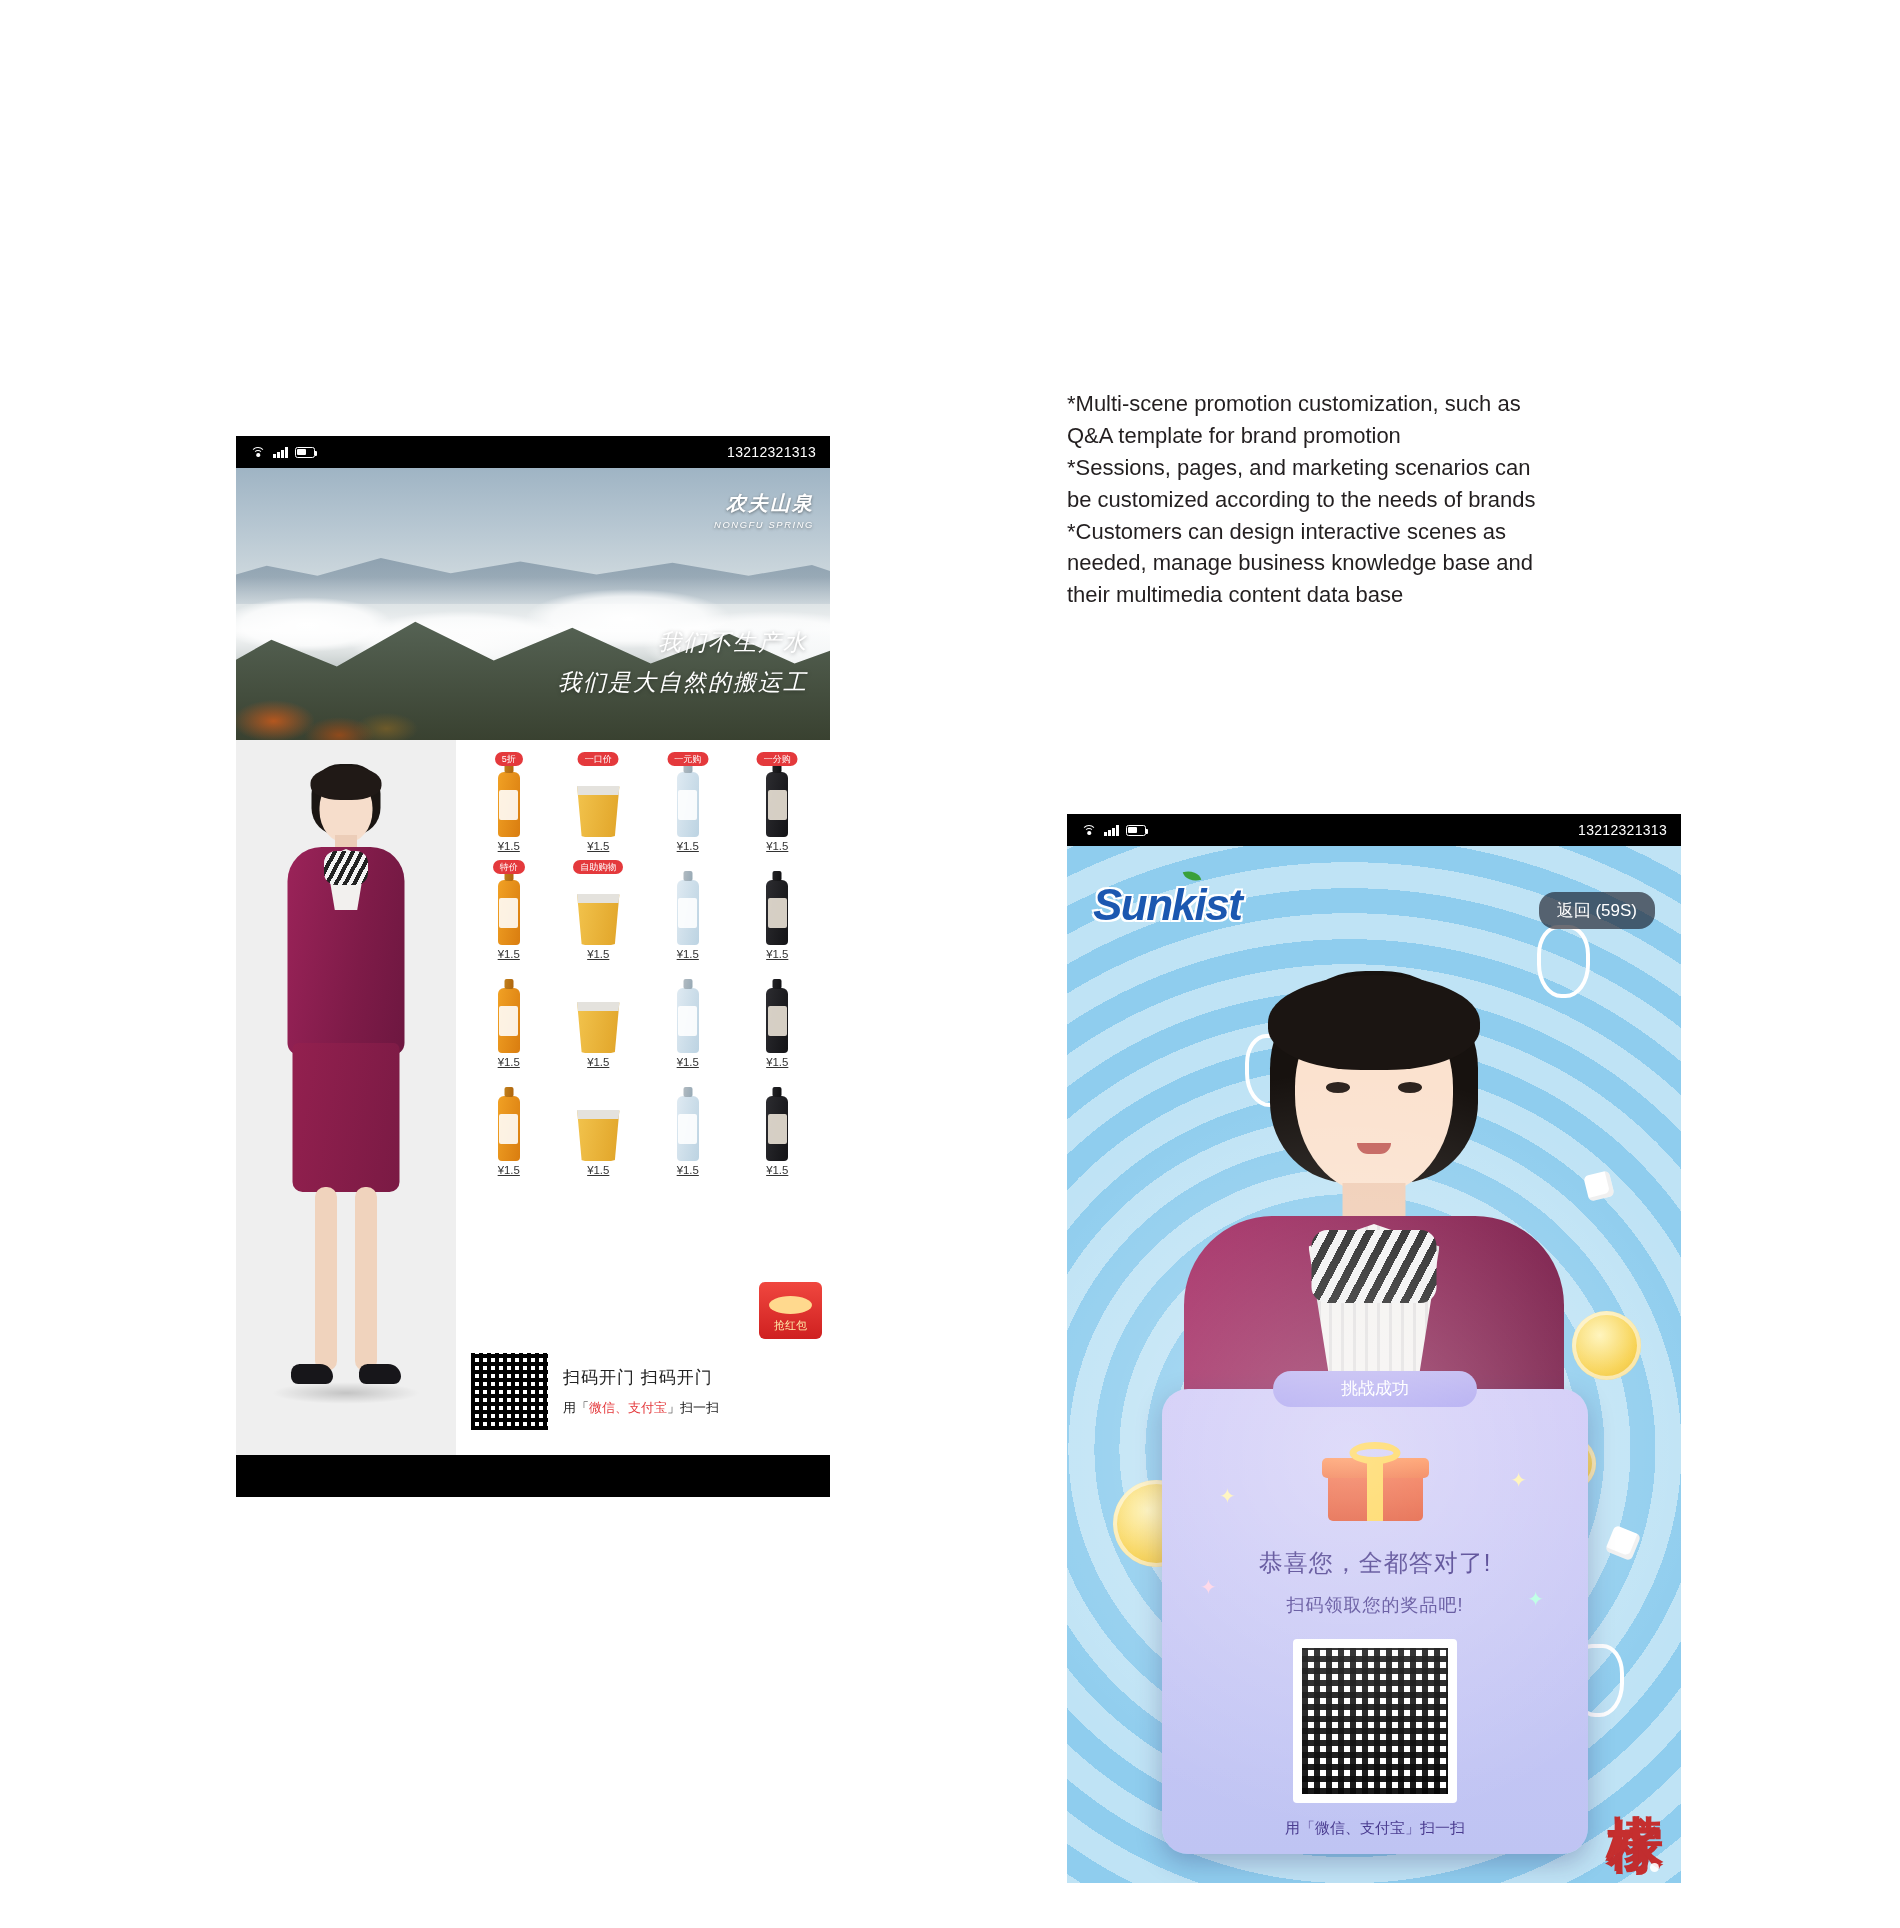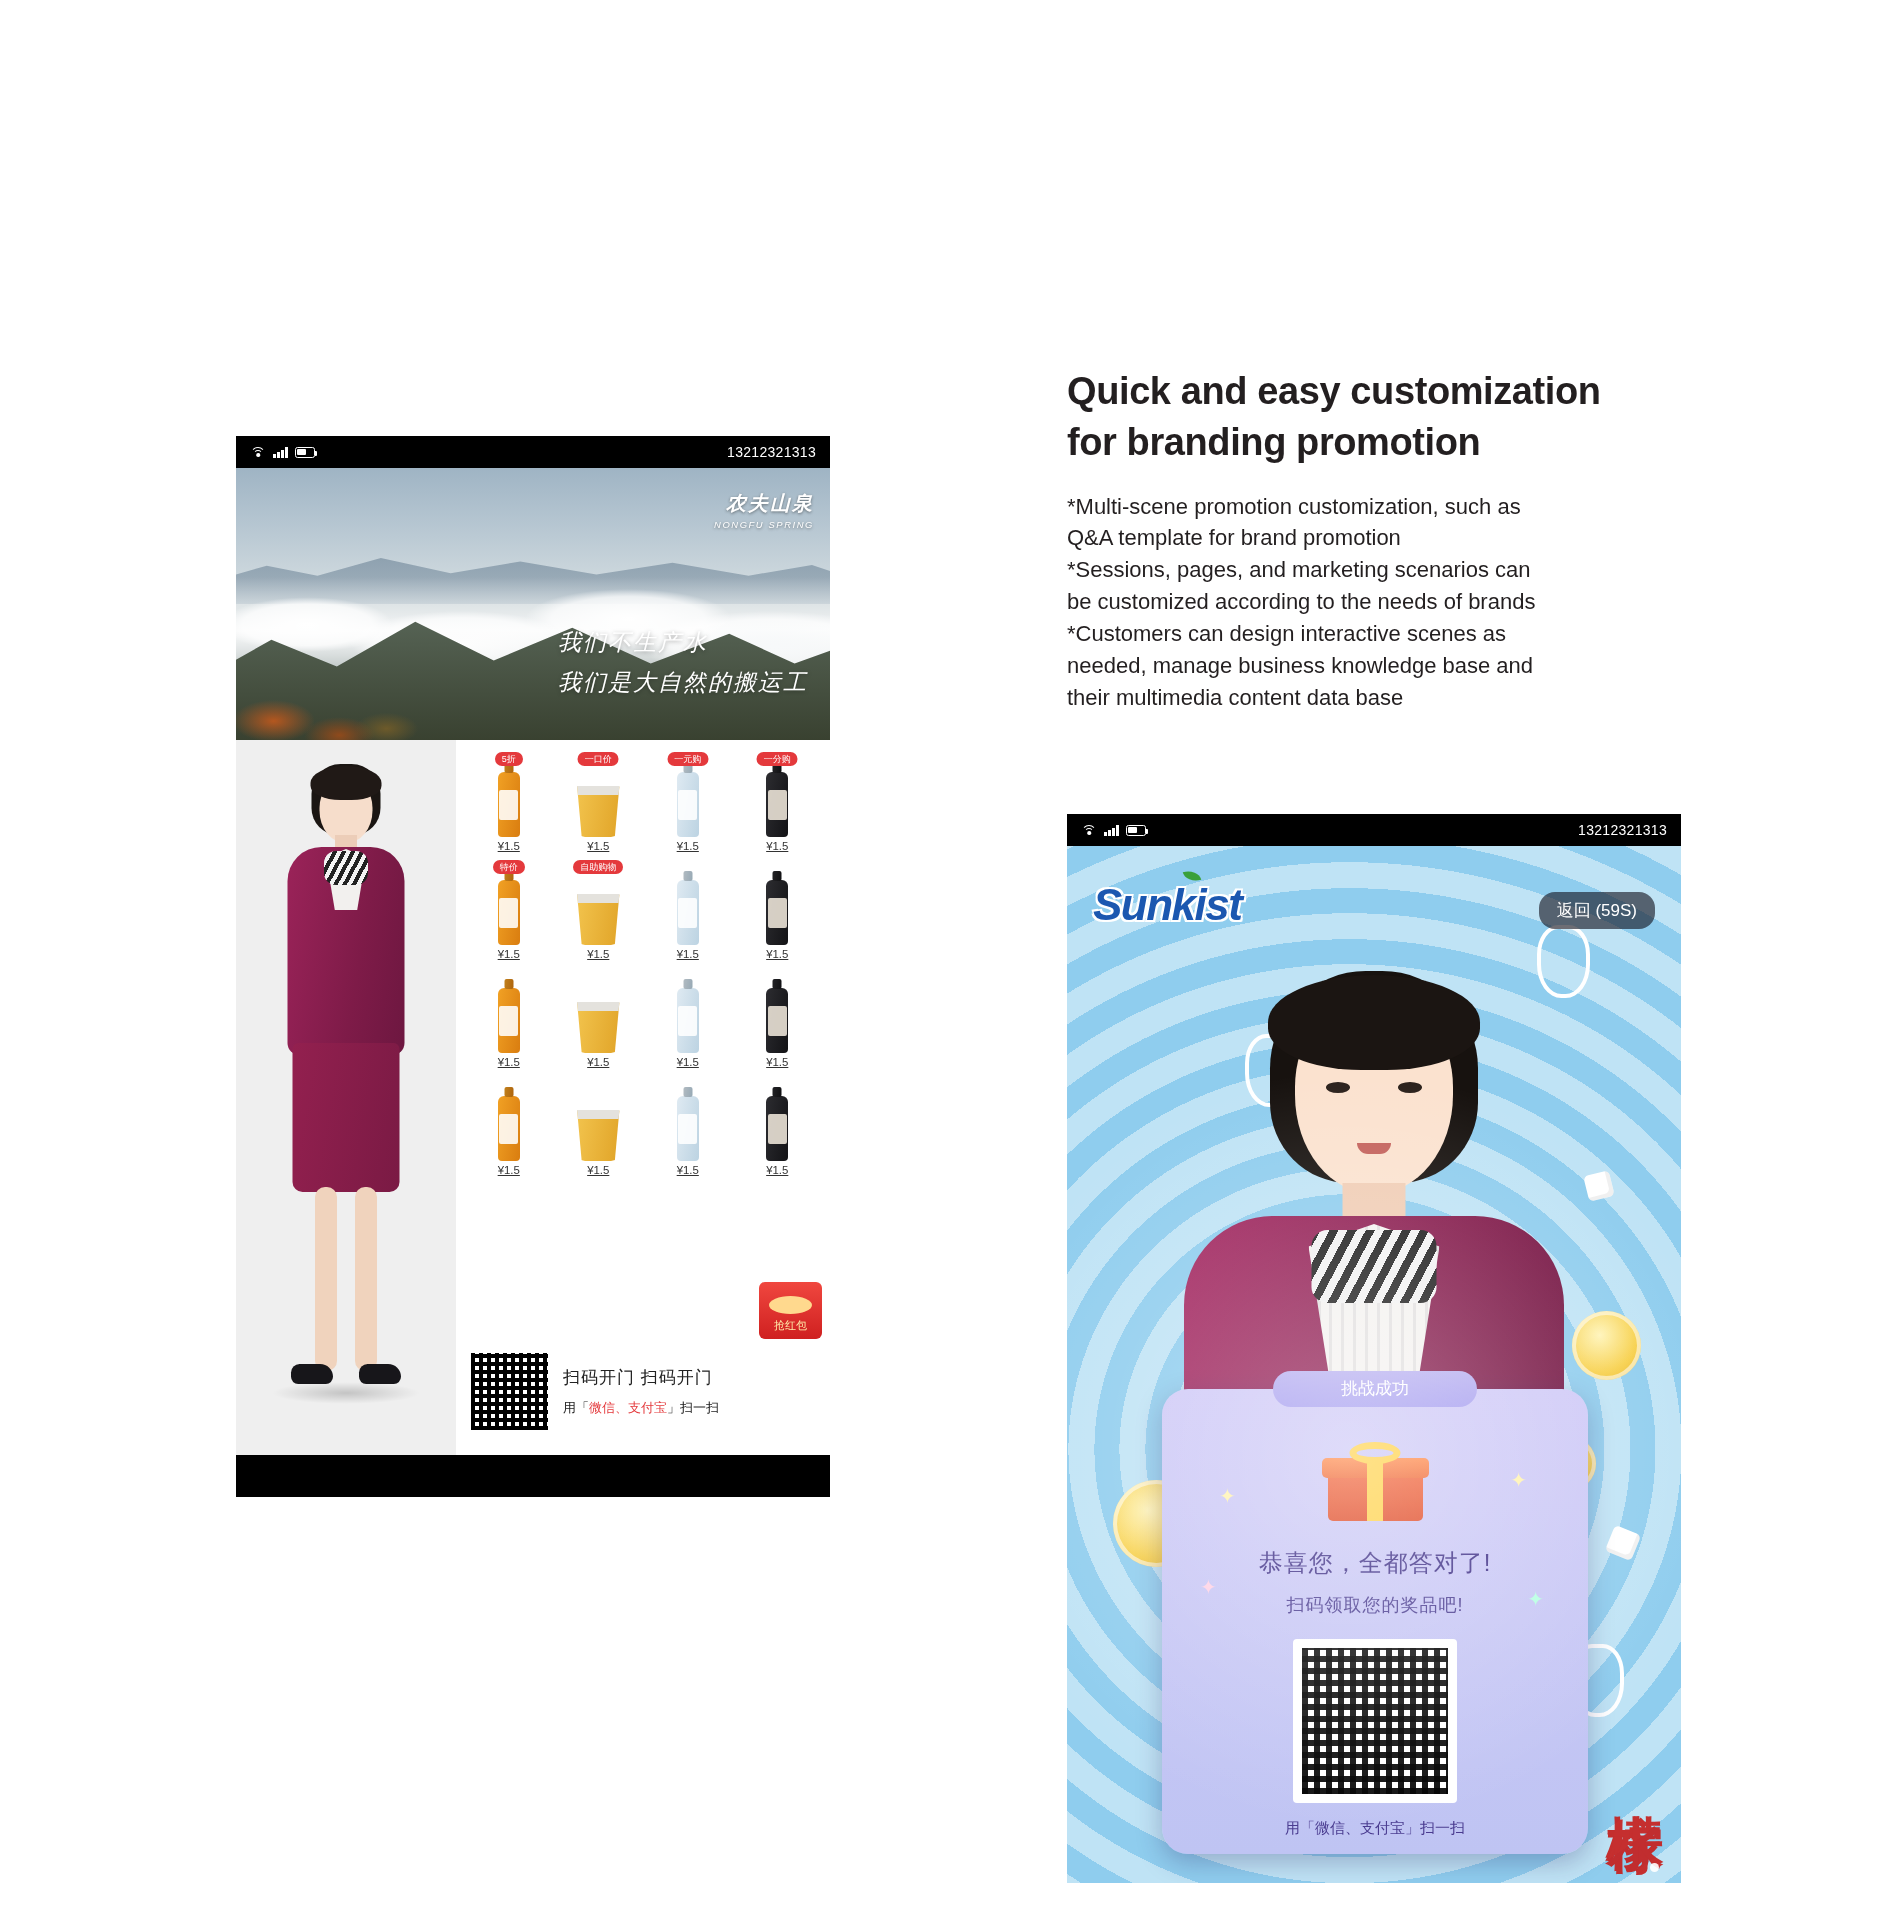--- a/index.html
+++ b/index.html
@@ -95,21 +95,21 @@
     background: linear-gradient(#5c6a5c, #38402f);
     clip-path: polygon(0 55%, 10% 30%, 20% 48%, 32% 18%, 44% 44%, 56% 22%, 68% 46%, 80% 26%, 90% 46%, 100% 30%, 100% 100%, 0 100%);}
   .lp-hero .foliage { position:absolute; left:0; bottom:0; width:188px; height:95px;
     background: radial-gradient(ellipse 59px 30px at 20% 80%, #b4571f, rgba(180,87,31,0) 70%),
                 radial-gradient(ellipse 50px 26px at 55% 95%, #8f4a1c, rgba(143,74,28,0) 70%),
                 radial-gradient(ellipse 44px 22px at 80% 88%, #6d5a2a, rgba(109,90,42,0) 72%);}
   .lp-brand { position: absolute; right: 16px; top: 22px; text-align: right; color: #fff;
     text-shadow: 0 1px 3px rgba(0,0,0,.45); }
   .lp-brand .cn { font-size: 20px; font-weight: 700; letter-spacing: 2px; }
   .lp-brand .en { font-size: 9.4px; letter-spacing: 1.6px; margin-top: 2px; }
-  .lp-hero .slogan { position: absolute; right: 22px; top: 154px; text-align: left; color: #fff;
+  .lp-hero .slogan { position: absolute; right: 22px; top: 154px; text-align: right; color: #fff;
     font-size: 23px; line-height: 1.75; letter-spacing: 2px; text-shadow: 0 1px 4px rgba(0,0,0,.35); }
 
   .lp-body { position: relative; width: 594px; height: 715px; background: #efefef; display: flex; }
   .lp-avatar { position: relative; width: 220px; height: 715px; }
   
   .av { position: absolute; left: 50%; transform: translateX(-50%); }
   .av-hair { top: 24px; width: 69px; height: 71px; background: #1b1613; border-radius: 42% 42% 38% 38%; }
   .av-face { top: 38px; width: 53px; height: 65px; background: #f6ddcb; border-radius: 46% 46% 50% 50%; }
   .av-fringe { top: 26px; width: 71px; height: 34px; background: #201916; border-radius: 50% 50% 42% 42%; }
   .av-neck { top: 95px; width: 22px; height: 20px; background: #eccdb8; }
@@ -238,22 +238,20 @@
   .dot-indicator { position: absolute; right: 22px; bottom: 14px; width: 9px; height: 9px;
     background: #fff; border-radius: 50%; opacity: .9; }
 </style>
 </head>
 <body>
 
 <div class="page">
 
 
   <div class="right-col">
-    <h2 class="headline2">Quick and easy customization
-for branding promotion</h2>
     <p class="bullets">*Multi-scene promotion customization, such as
 Q&amp;A template for brand promotion
 *Sessions, pages, and marketing scenarios can
 be customized according to the needs of brands
 *Customers can design interactive scenes as
 needed, manage business knowledge base and
 their multimedia content data base</p>
   </div>
 
   <div class="device" id="phone-left">

